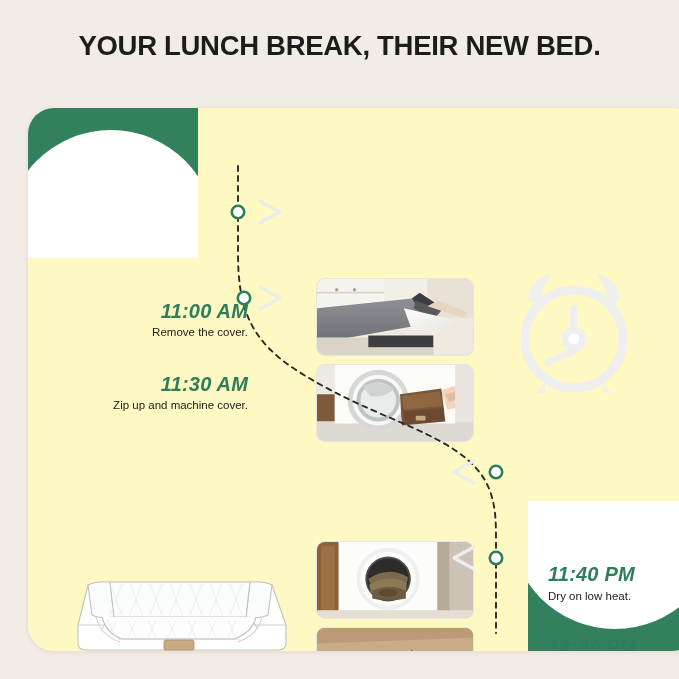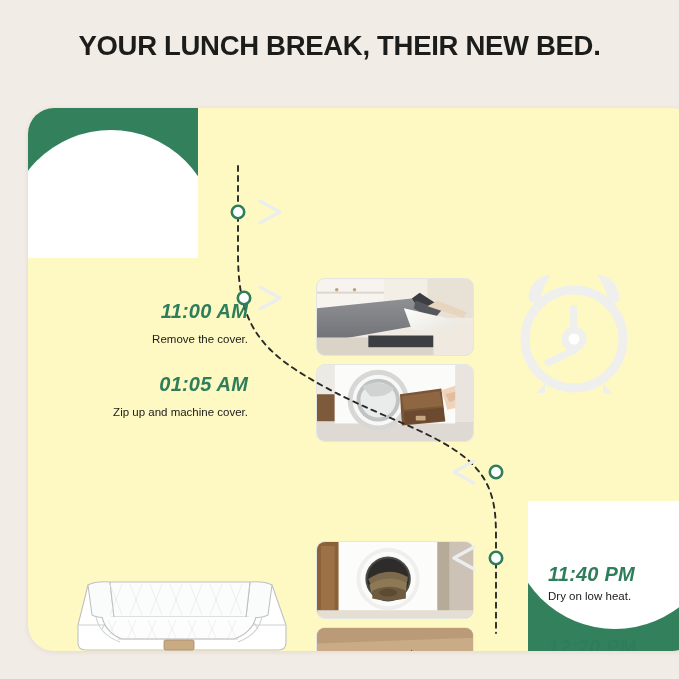--- a/index.html
+++ b/index.html
@@ -87,21 +87,21 @@
     white-space:nowrap;
     font-family:"Liberation Sans", sans-serif;
   }
   .step-left{ position:absolute; text-align:right; }
   .step-right{ position:absolute; text-align:left; }
 
   #step-1{ left:20px; top:192px; width:200px; }
   #step-2{ left:10px; top:265px; width:210px; }
   #step-3{ left:520px; top:455px; width:150px; }
   #step-4{ left:520px; top:528px; width:150px; }
-  #step-1 .caption,#step-2 .caption{ margin-top:9px; }
+  #step-1 .caption,#step-2 .caption{ margin-top:2px; }
   #step-3 .caption,#step-4 .caption{ margin-top:3px; }
 
   
   #overlay{ position:absolute; left:0; top:0; width:624px; height:543px; pointer-events:none; }
 
   
   #bed-art{ position:absolute; left:38px; top:443px; width:230px; height:120px; }
 </style>
 </head>
 <body>
@@ -304,21 +304,21 @@
         <rect x="98" y="89" width="30" height="10" rx="1.6" fill="#c8aa84" stroke="#ab8c66" stroke-width="0.8"></rect>
       </svg>
     </div>
 
     <div class="step-left" id="step-1">
       <div class="time">11:00 AM</div>
       <div class="caption">Remove the cover.</div>
     </div>
 
     <div class="step-left" id="step-2">
-      <div class="time">01:05 AM</div>
+      <div class="time">11:30 AM</div>
       <div class="caption">Zip up and machine cover.</div>
     </div>
 
     <div class="step-right" id="step-3">
       <div class="time">11:40 PM</div>
       <div class="caption">Dry on low heat.</div>
     </div>
 
     <div class="step-right" id="step-4">
       <div class="time">12:20 PM</div>

